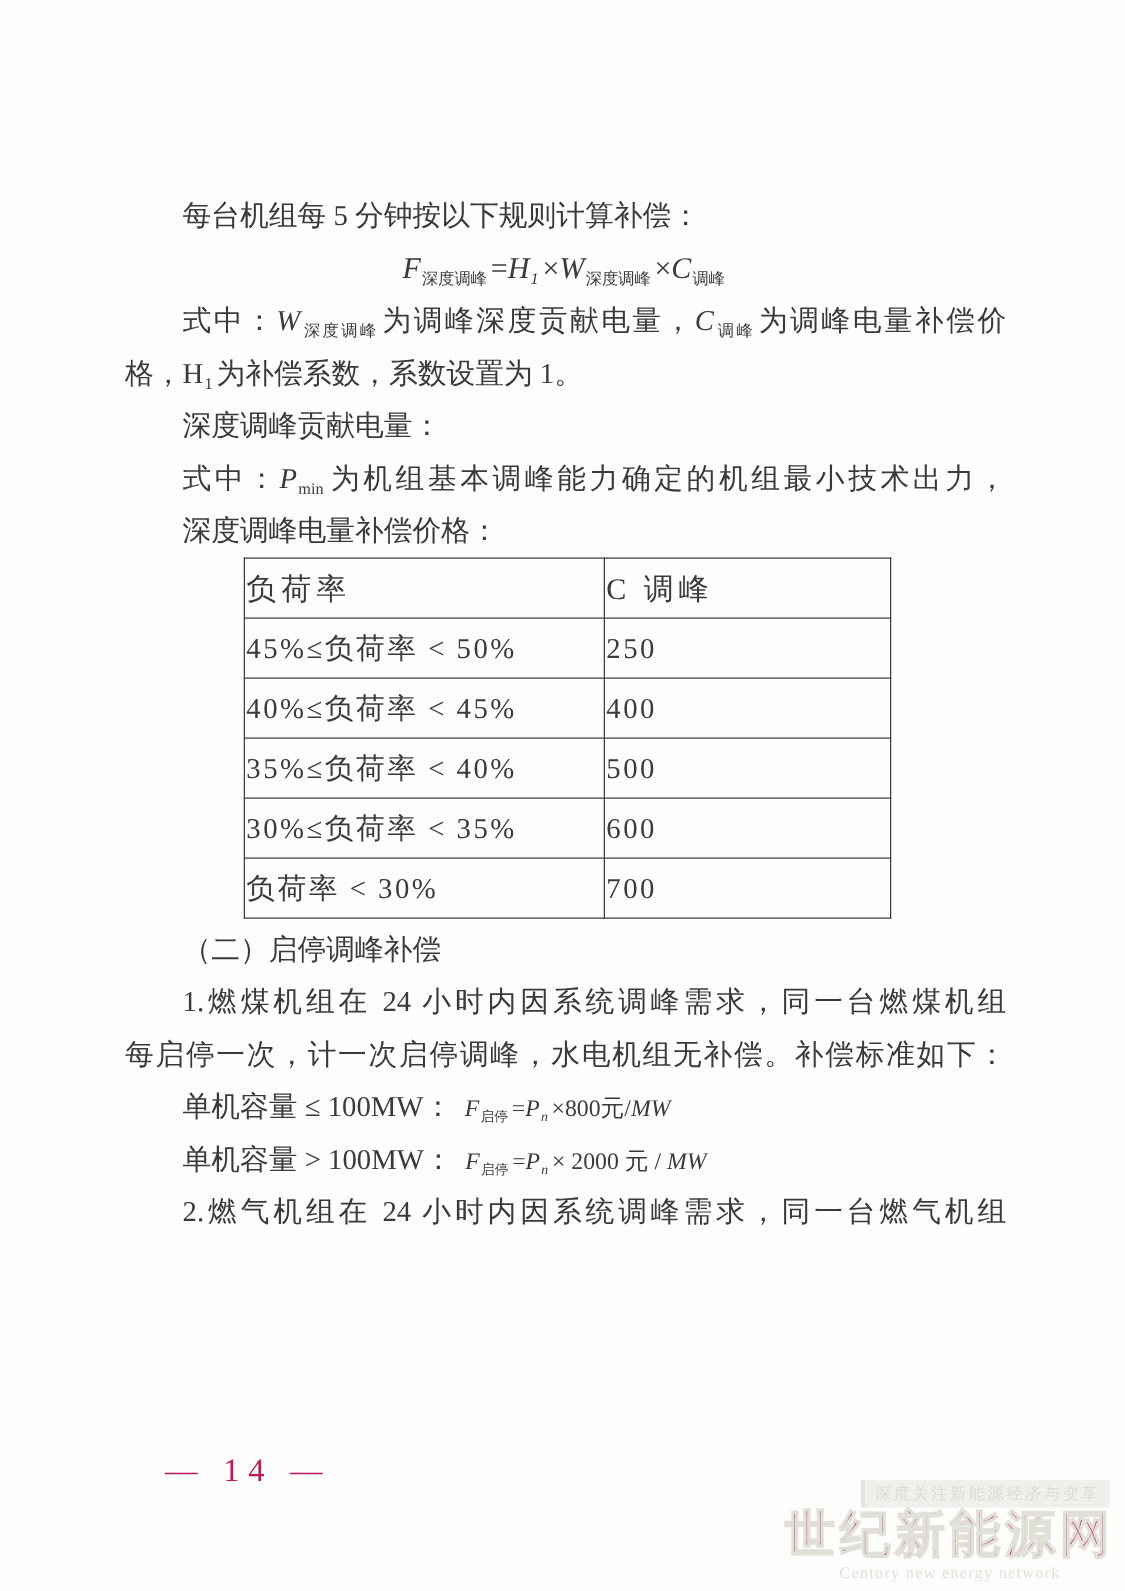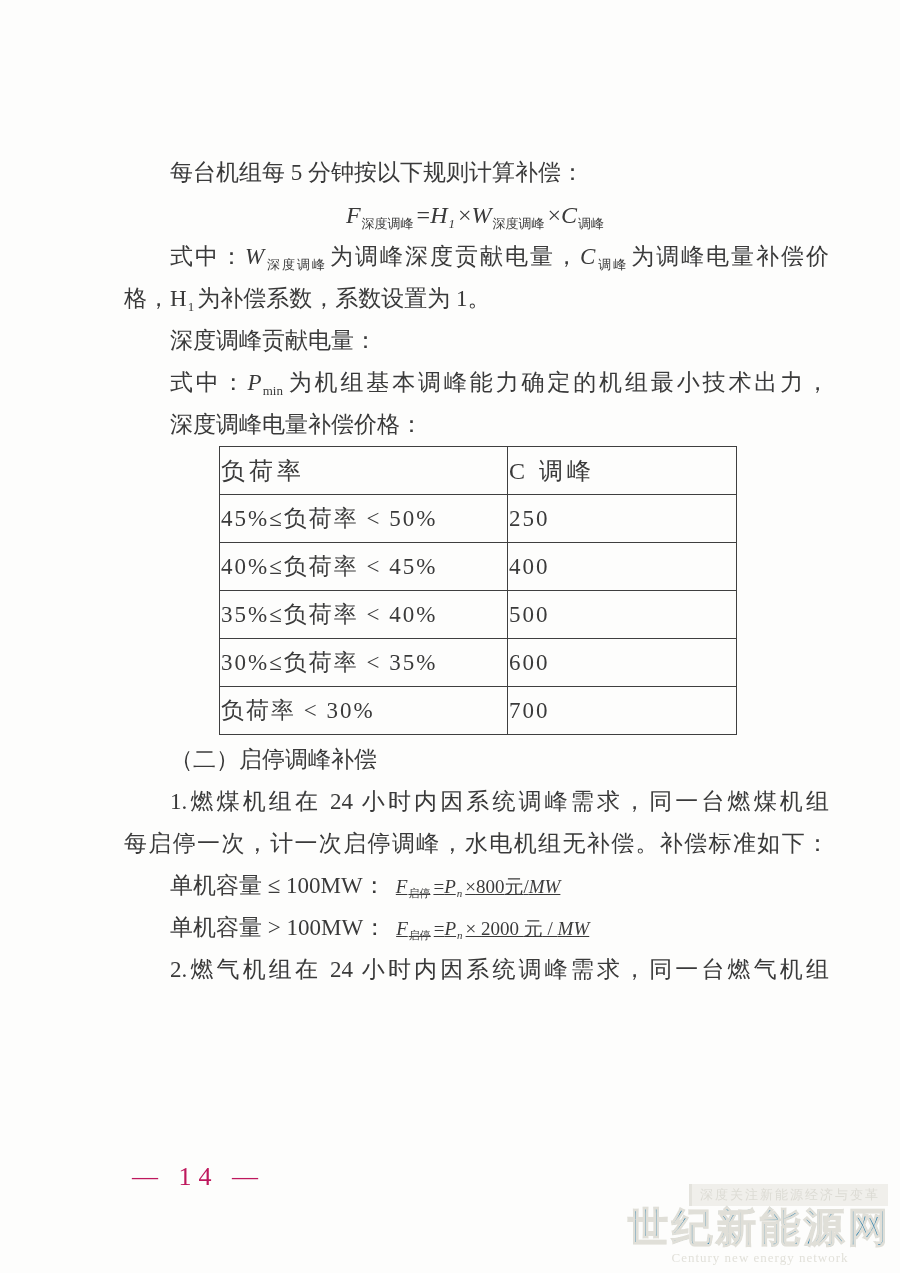--- a/index.html
+++ b/index.html
@@ -3,38 +3,38 @@
 <meta charset="utf-8">
 <style>
   html,body{margin:0;padding:0;}
   body{
     width:900px;height:1273px;position:relative;overflow:hidden;
     background:#fdfdfc;
     font-family:"Liberation Serif","DejaVu Serif",serif;
     color:#3a3a3a;
   }
   .content{
-    position:absolute;left:100px;top:152px;width:705px;margin-left:24px;
+    position:absolute;left:100px;top:152px;width:705px;
   }
   .line{
     font-size:23px;line-height:42px;height:42px;white-space:nowrap;
   }
   .indent{text-indent:46px;}
   .just{
     text-align:justify;text-align-last:justify;white-space:normal;
   }
   .center{text-align:center;white-space:nowrap;}
   .fvar{font-style:italic;}
   .fsub{
     font-size:13px;font-style:normal;letter-spacing:0;
     vertical-align:-5px;margin:0 3px 0 1px;
   }
   .fsub.it{font-style:italic;}
   .formula-line{font-size:24px;}
-  .small-formula{font-size:19px;margin-left:10px;text-decoration:underline;}
+  .small-formula{font-size:19px;margin-left:10px;}
   .small-formula .fsub{font-size:11px;vertical-align:-4px;}
   
   table.price{
     border-collapse:collapse;margin-left:95px;margin-bottom:4px;
     table-layout:fixed;
   }
   table.price,table.price td,table.price th{
     border:1.6px solid #3f3f3f;
   }
   table.price th{
@@ -56,21 +56,21 @@
     position:absolute;right:8px;bottom:8px;text-align:center;
   }
   .wm-banner{
     display:inline-block;margin-right:4px;
     font-family:"Liberation Sans","DejaVu Sans",sans-serif;
     font-size:13px;letter-spacing:2px;padding:2px 8px;
     color:#dcdbd4;background:#f0efeb;border-left:3px solid #e4e3dd;
   }
   .wm-title{
     font-size:40px;font-weight:bold;letter-spacing:4px;line-height:44px;
-    color:#0369a1;
+    color:#be185d;
     -webkit-text-stroke:1.3px #e0dfd8;
     text-shadow:0 0 1px #e8e7e0;
   }
   .wm-sub{
     font-size:13px;letter-spacing:1px;color:#e2e1da;line-height:15px;
   }
 </style>
 </head>
 <body>
 

